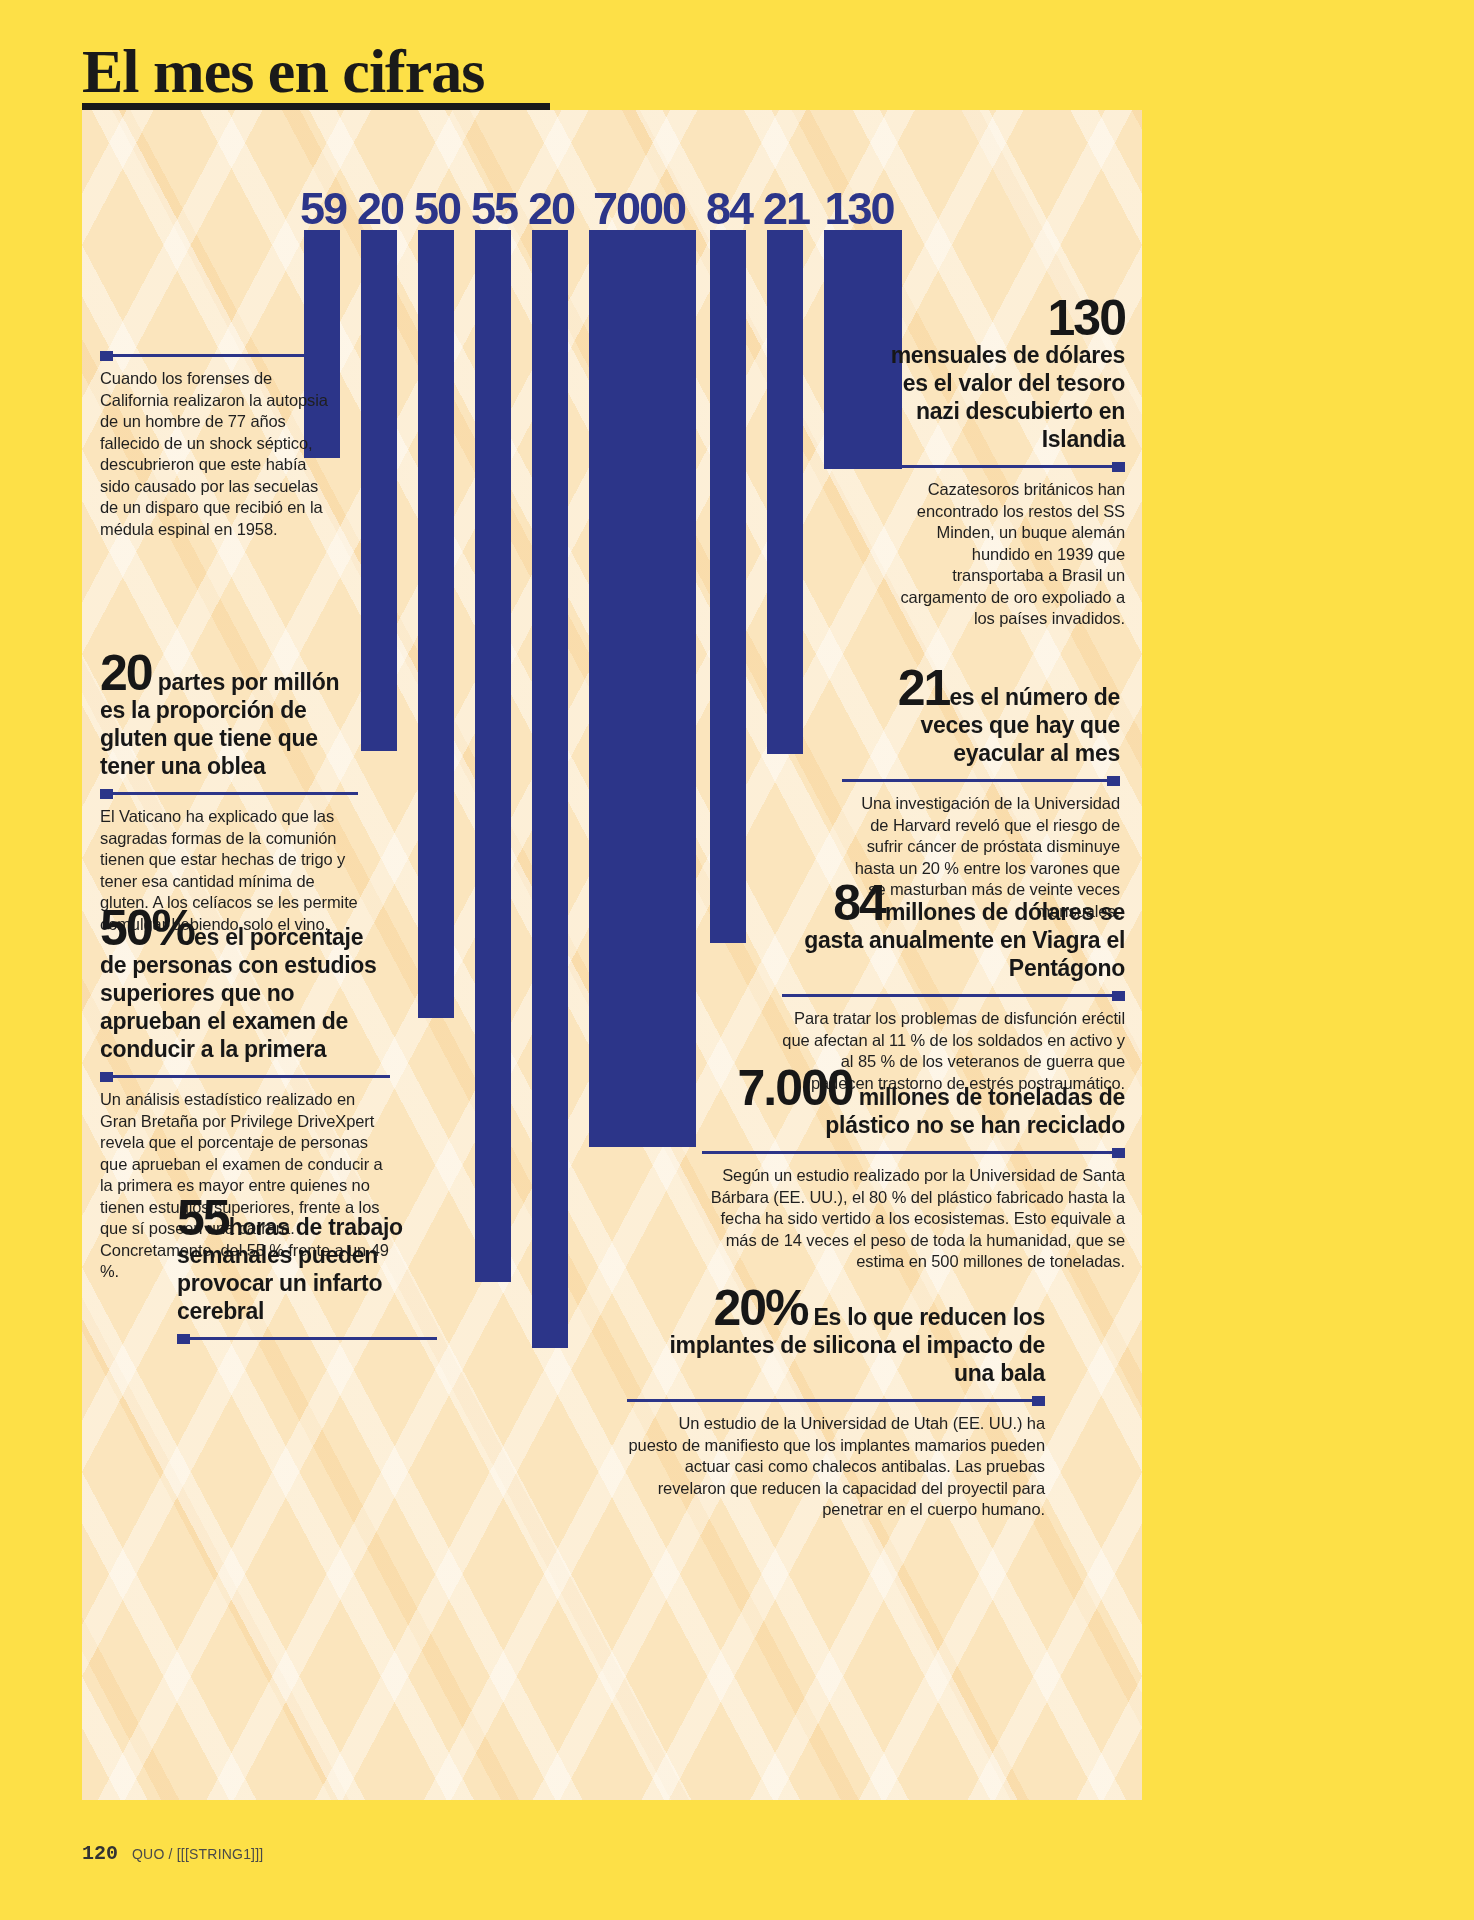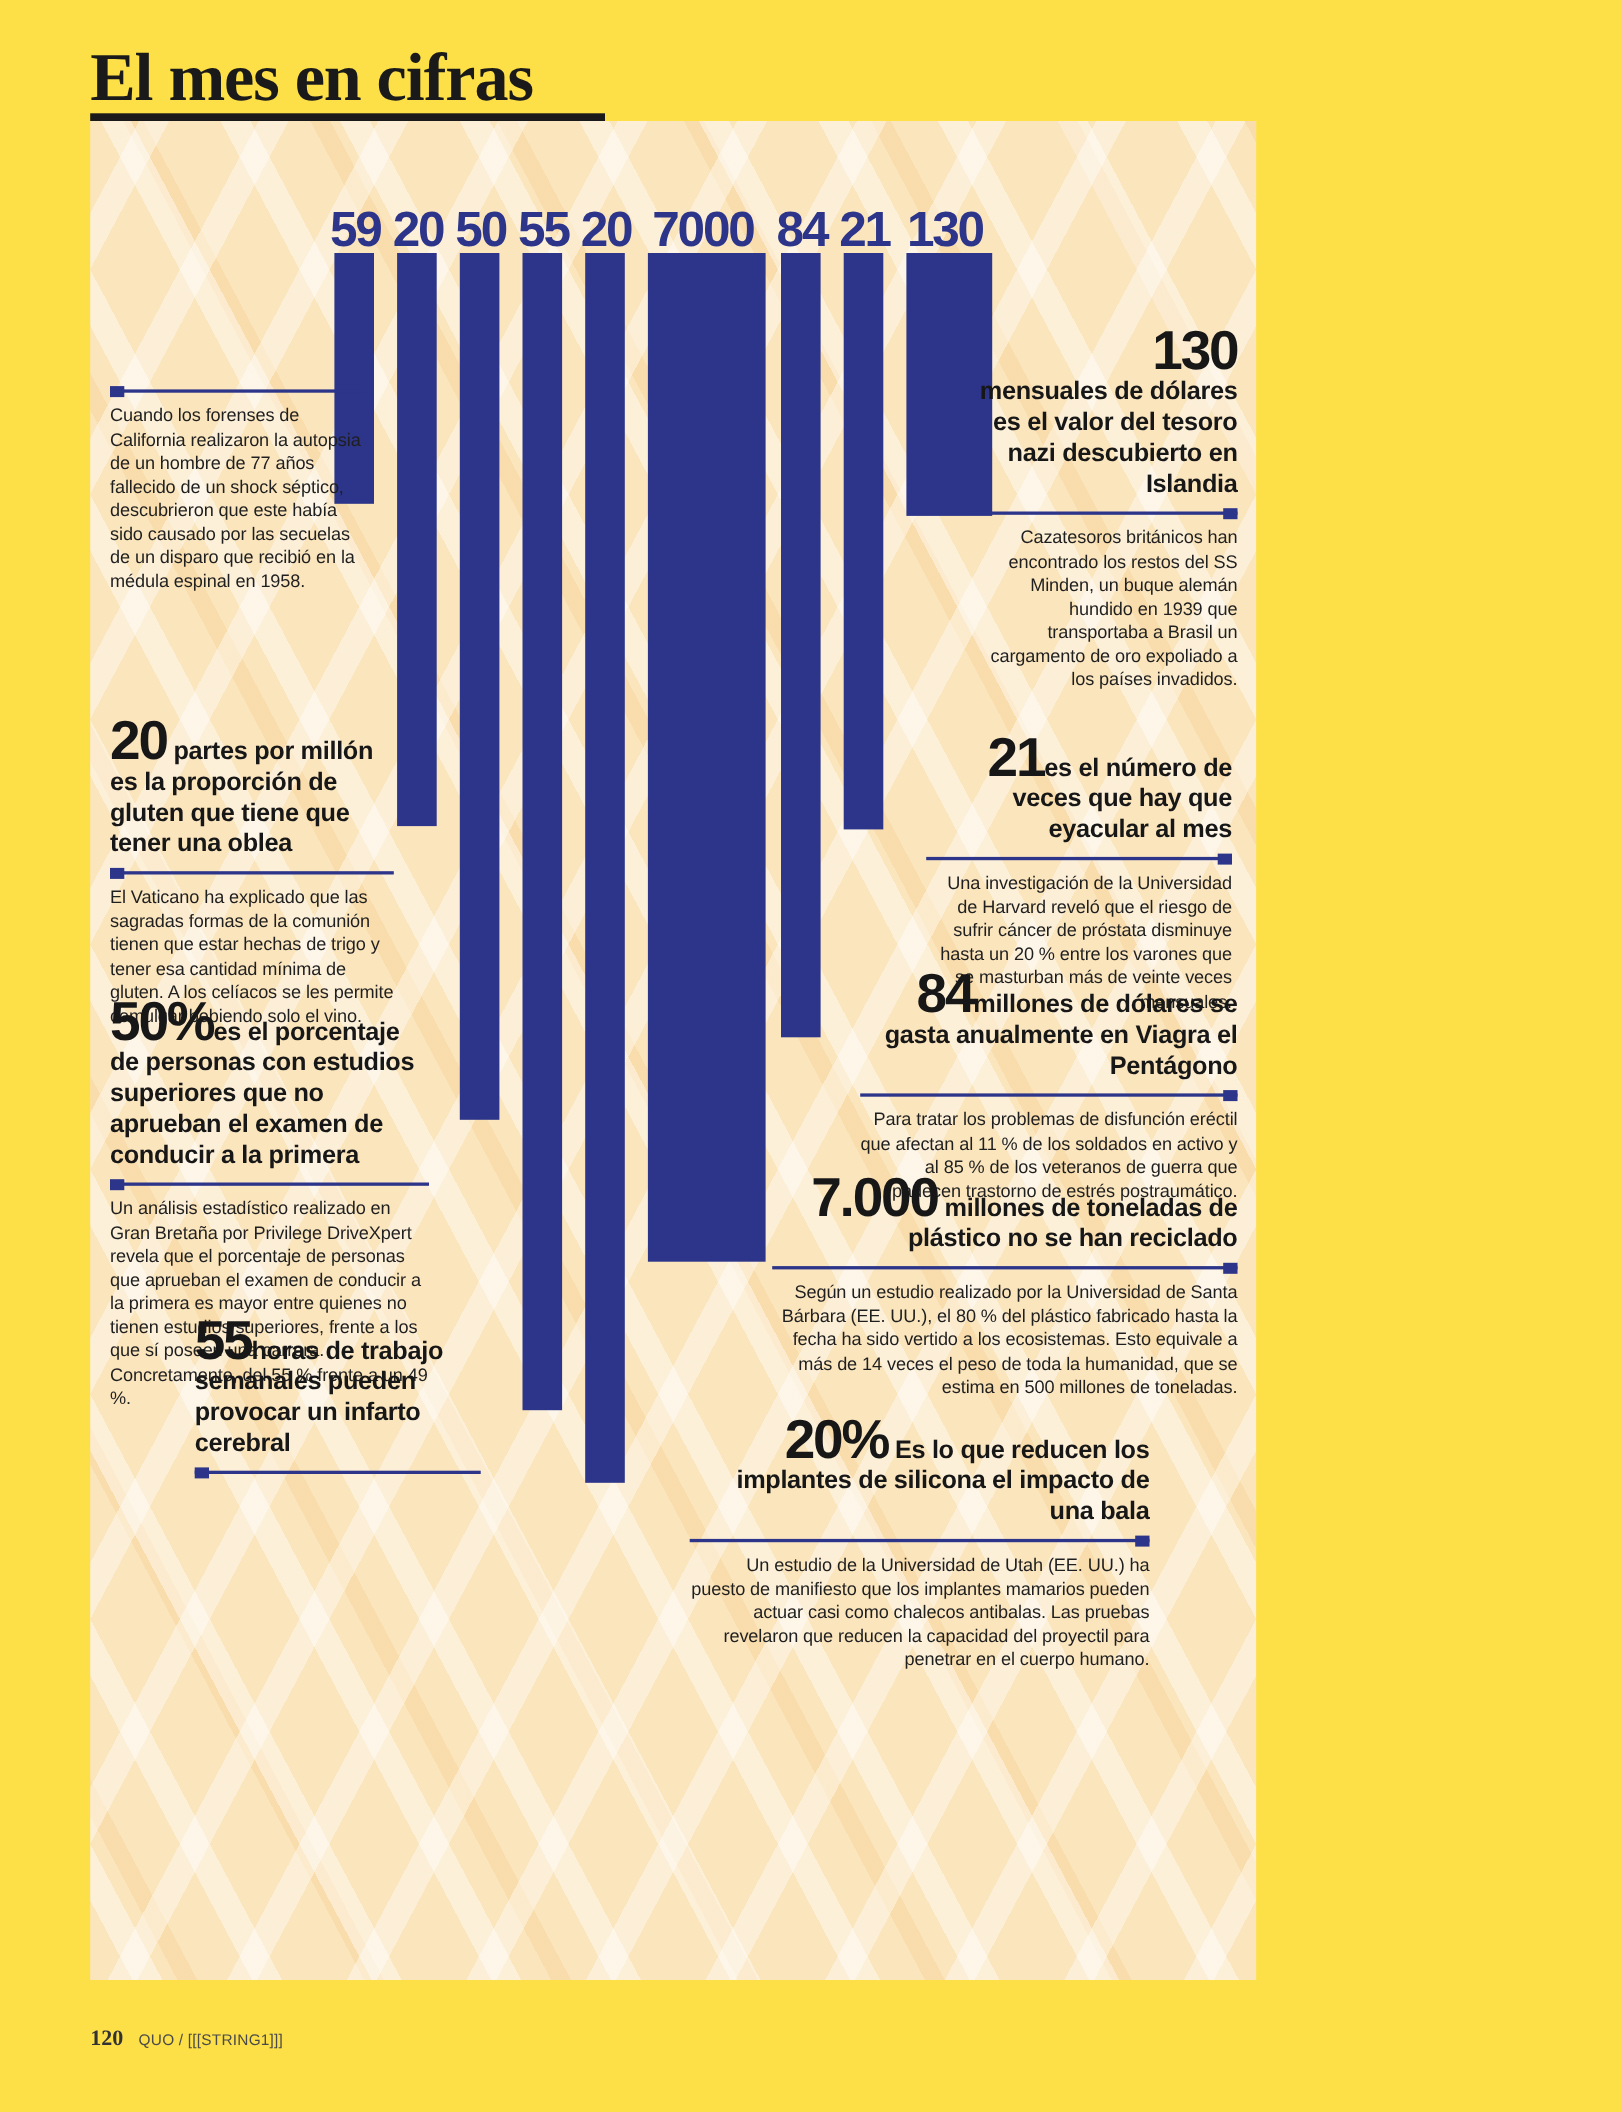--- a/index.html
+++ b/index.html
@@ -168,21 +168,21 @@
   
   .footer {
     position: absolute;
     left: 82px;
     top: 1842px;
     display: flex;
     align-items: baseline;
     gap: 14px;
   }
   .footer .folio {
-    font-family: Liberation Serif, serif;
+    font-family: Liberation Mono, monospace;
     font-weight: bold;
     font-size: 20px;
     color: #333;
   }
   .footer .imprint {
     font-family: "Liberation Sans", sans-serif;
     font-size: 14px;
     color: #4a4a4a;
     letter-spacing: 0.2px;
   }

